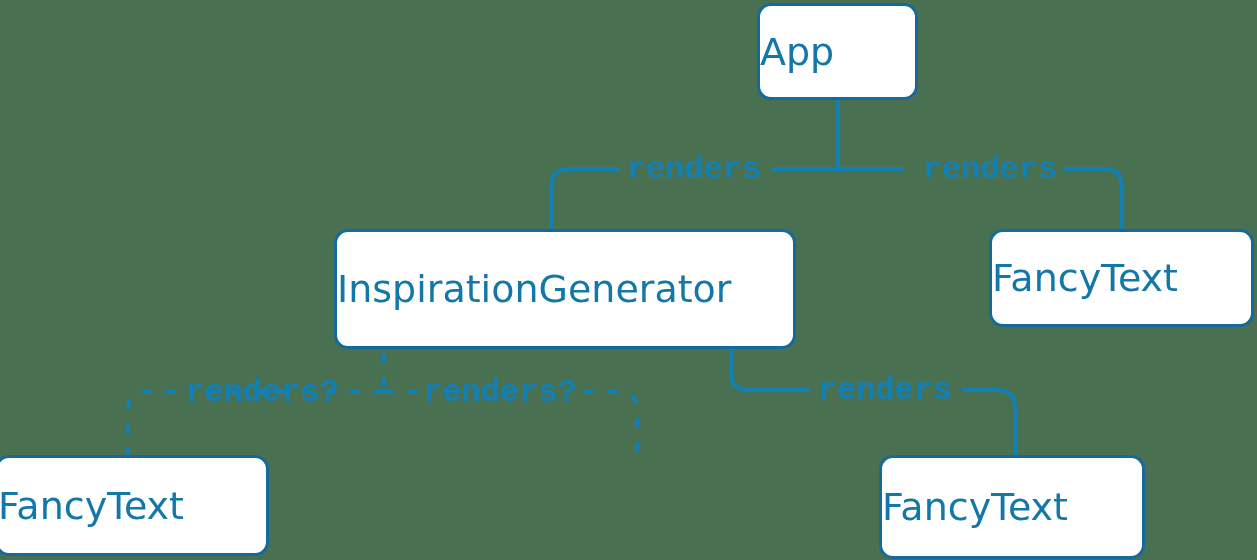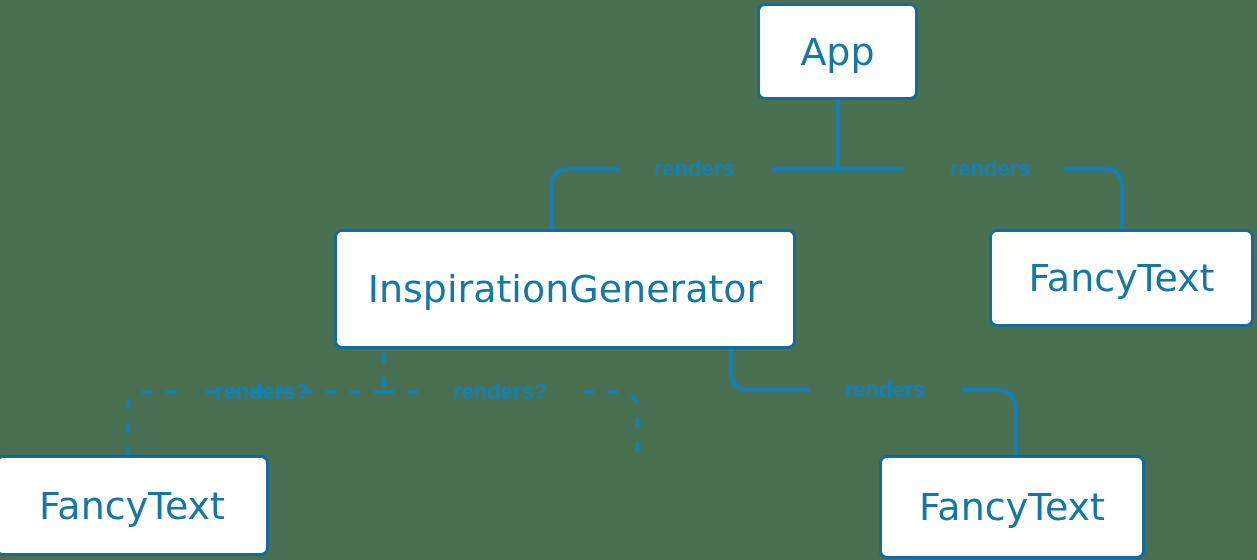--- a/index.html
+++ b/index.html
@@ -24,40 +24,40 @@
     left: 0;
     top: 0;
     width: 1257px;
     height: 560px;
   }
   .node-box {
     position: absolute;
     box-sizing: border-box;
     background: #ffffff;
     border: 3px solid #17699b;
-    border-radius: 8px;
+    border-radius: 14px;
     display: flex;
     align-items: center;
-    justify-content: center;
+    justify-content: flex-start;
     z-index: 2;
   }
   .node-label {
     color: #1378a8;
     font-family: "DejaVu Sans", sans-serif;
     font-weight: 400;
     white-space: nowrap;
     letter-spacing: 0px;
   }
   .edge-label {
     position: absolute;
     z-index: 3;
     color: #1380b5;
-    font-family: Liberation Sans, sans-serif;
+    font-family: Liberation Mono, monospace;
     font-weight: 700;
-    font-size: 22px;
+    font-size: 32px;
     white-space: nowrap;
     transform: translate(-50%, -50%);
     text-align: center;
   }
 </style>
 </head>
 <body>
 
 <div id="diagram-root">
 

